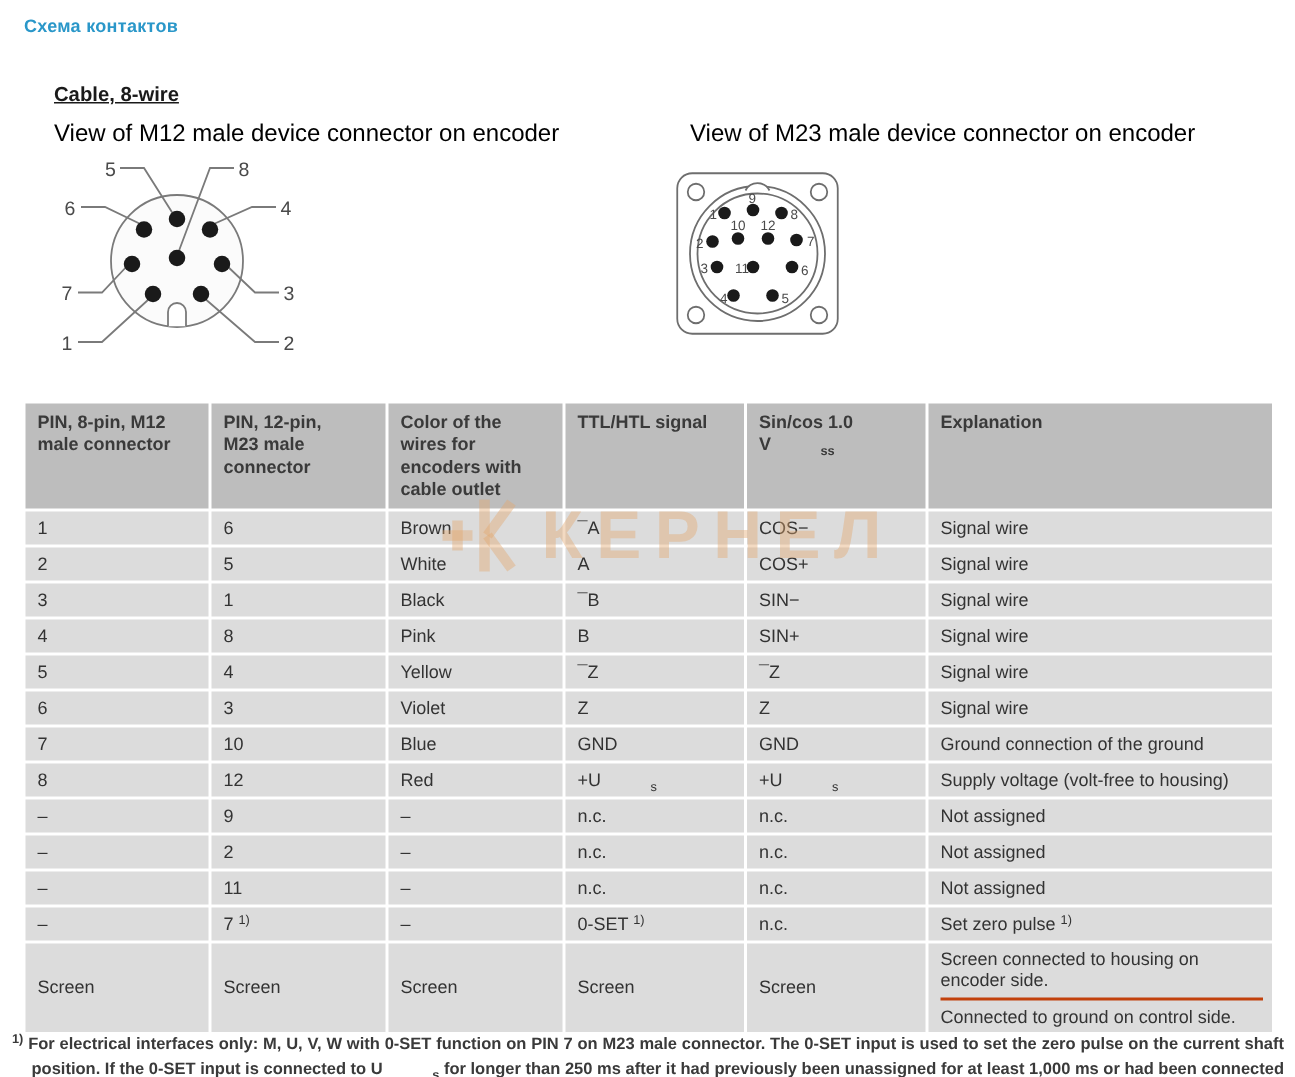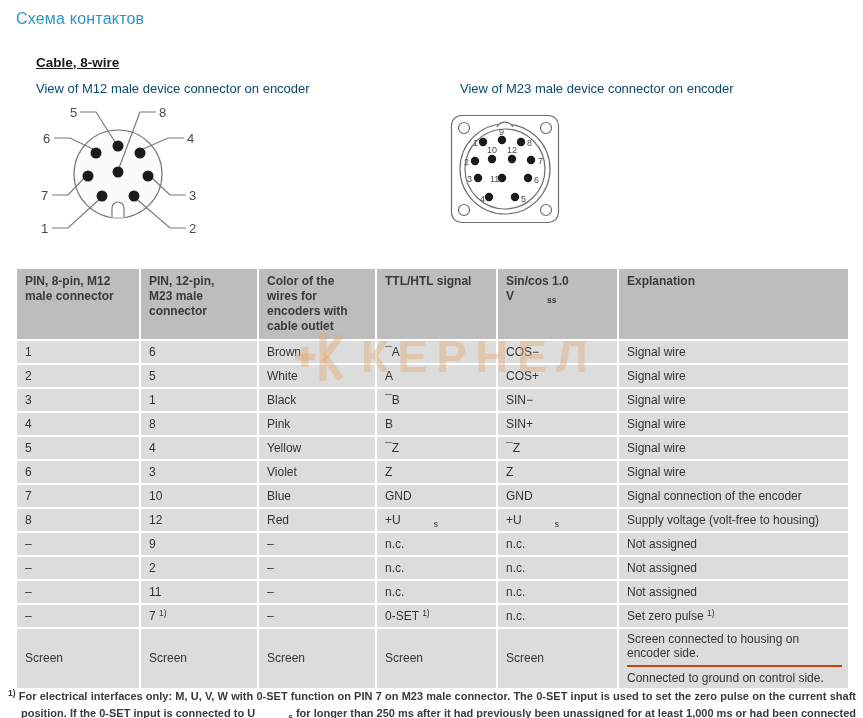--- a/index.html
+++ b/index.html
@@ -3,27 +3,27 @@
 <meta charset="utf-8">
 <style>
   * { margin:0; padding:0; box-sizing:border-box; }
   html,body { background:#ffffff; }
   body { font-family:"Liberation Sans", sans-serif; }
   .page {
     position:relative; width:863px; height:718px; background:#fff; overflow:hidden;
   }
   .page-title {
     position:absolute; left:16px; top:10px;
-    font-size:16px; color:#2a97c9; letter-spacing:0.2px;
+    font-size:12px; color:#2a97c9; letter-spacing:0.2px;font-weight:bold;
   }
   .section-subtitle {
     position:absolute; left:36px; top:55px;
     font-size:13.5px; font-weight:bold; color:#1a1a1a;text-decoration:underline;
   }
-  .caption { position:absolute; top:81px; font-size:13px; color:#0c4a6e; }
+  .caption { position:absolute; top:81px; font-size:16px; color:#000000; }
   .caption.m12 { left:36px; }
   .caption.m23 { left:460px; }
   .diagram { position:absolute; }
   .diagram.m12 { left:16px; top:98px; }
   .diagram.m23 { left:450px; top:113px; }
   .diagram text { font-family:"Liberation Sans", sans-serif; fill:#4a4a4a; }
 
   
   .watermark {
     position:absolute; left:293px; top:328px; height:58px;
@@ -229,21 +229,21 @@
             <td>Z</td>
             <td>Z</td>
             <td>Signal wire</td>
           </tr>
           <tr>
             <td>7</td>
             <td>10</td>
             <td>Blue</td>
             <td>GND</td>
             <td>GND</td>
-            <td>Signal connection of the encoder</td>
+            <td>Ground connection of the ground</td>
           </tr>
           <tr>
             <td>8</td>
             <td>12</td>
             <td>Red</td>
             <td><span>+U</span><sub>s</sub></td>
             <td><span>+U</span><sub>s</sub></td>
             <td>Supply voltage (volt-free to housing)</td>
           </tr>
           <tr>

